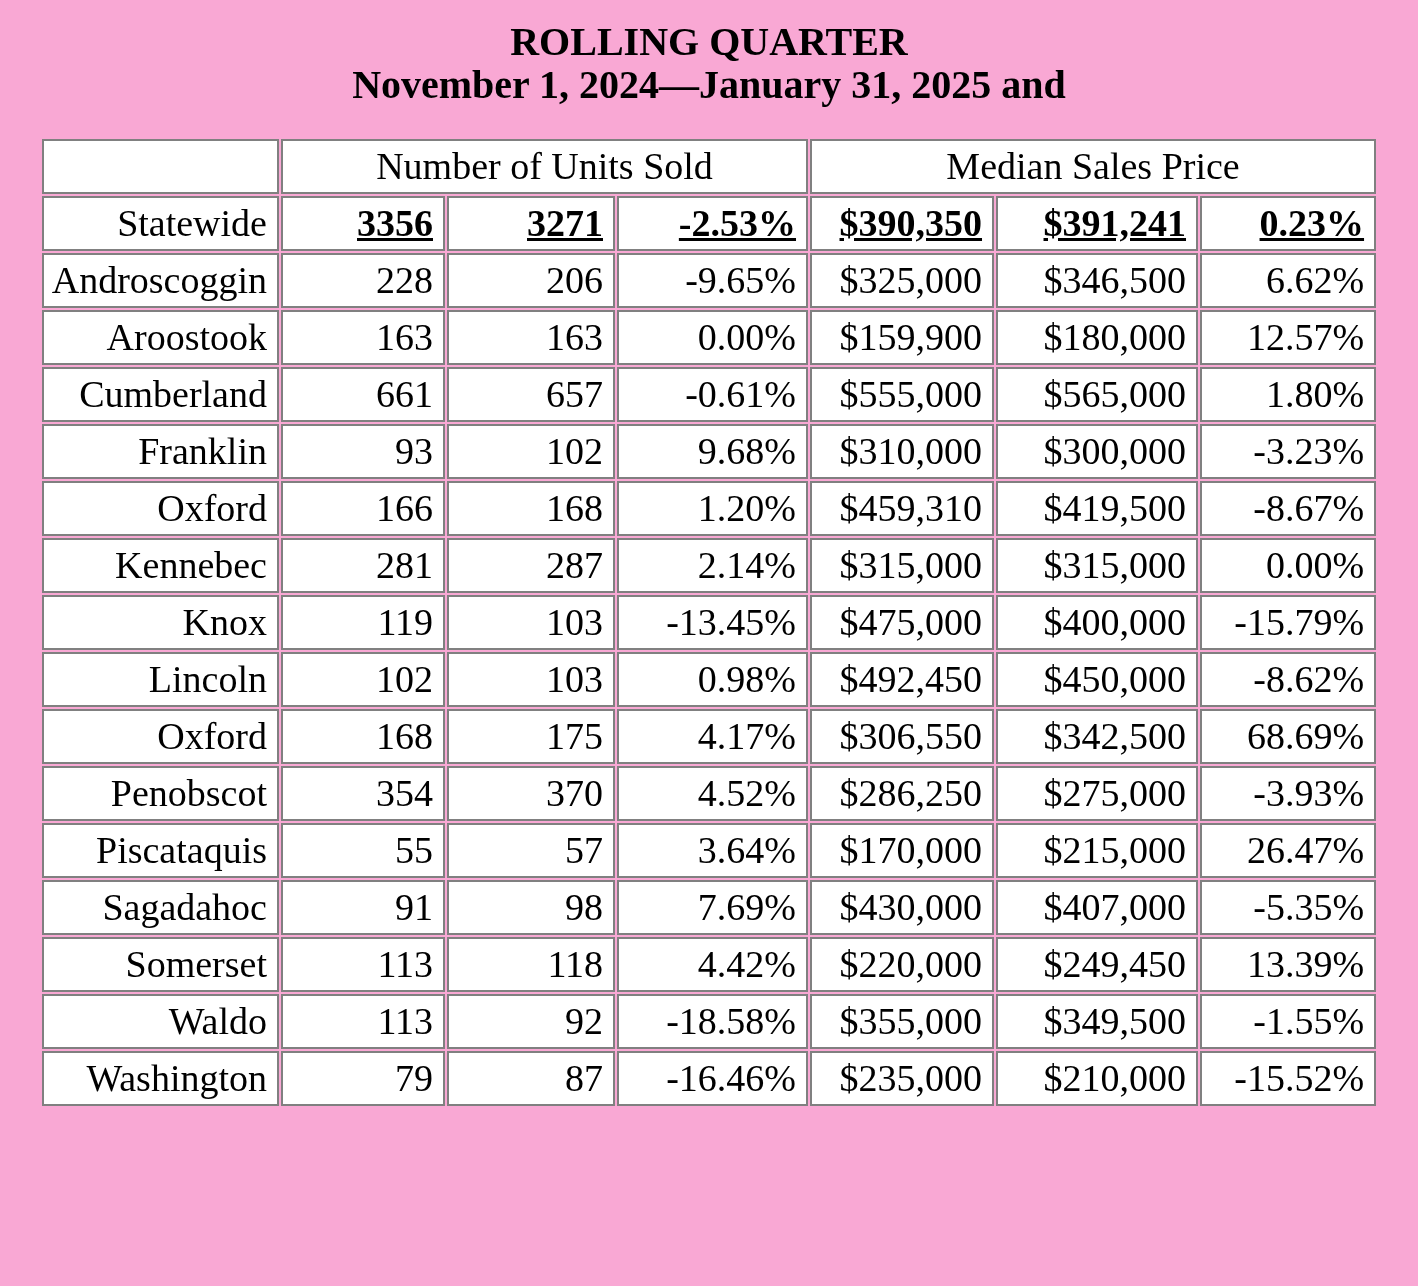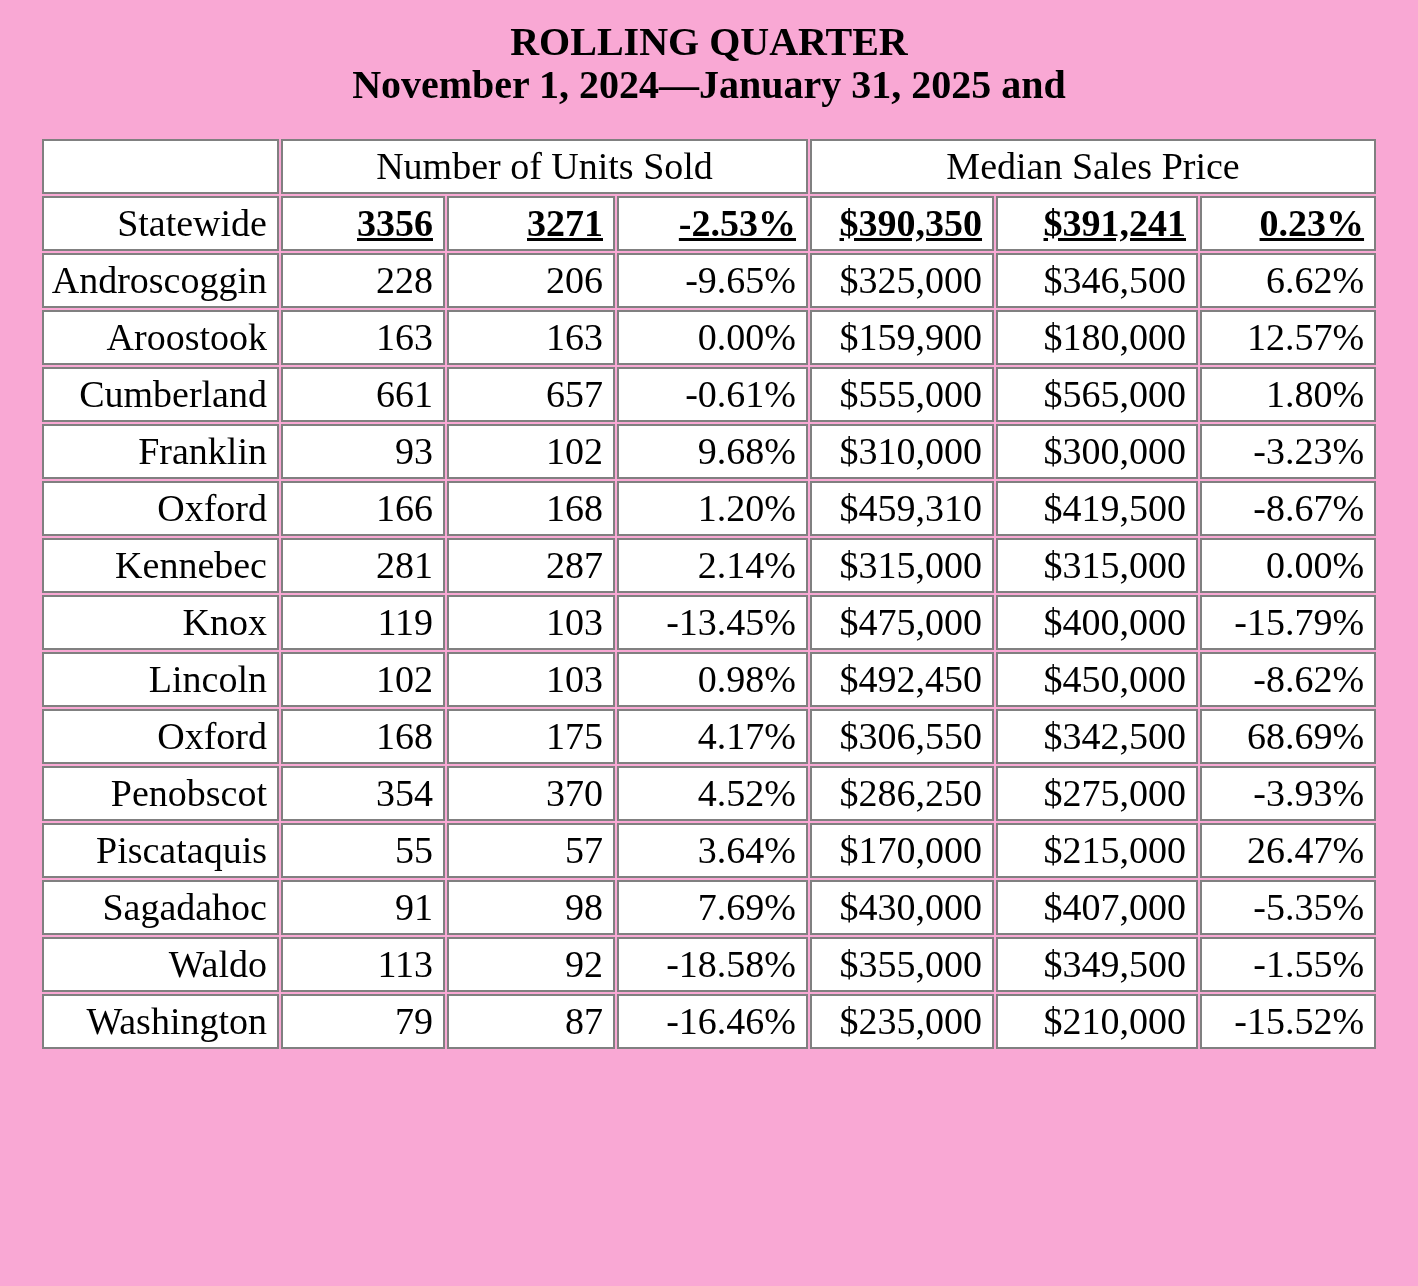--- a/index.html
+++ b/index.html
@@ -207,20 +207,29 @@
     <tr>
       <td>Sagadahoc</td>
       <td>91</td>
       <td>98</td>
       <td>7.69%</td>
       <td>$430,000</td>
       <td>$407,000</td>
       <td>-5.35%</td>
     </tr>
 
+    <tr>
+      <td>Somerset</td>
+      <td>113</td>
+      <td>118</td>
+      <td>4.42%</td>
+      <td>$220,000</td>
+      <td>$249,450</td>
+      <td>13.39%</td>
+    </tr>
 
     <tr>
       <td>Waldo</td>
       <td>113</td>
       <td>92</td>
       <td>-18.58%</td>
       <td>$355,000</td>
       <td>$349,500</td>
       <td>-1.55%</td>
     </tr>

